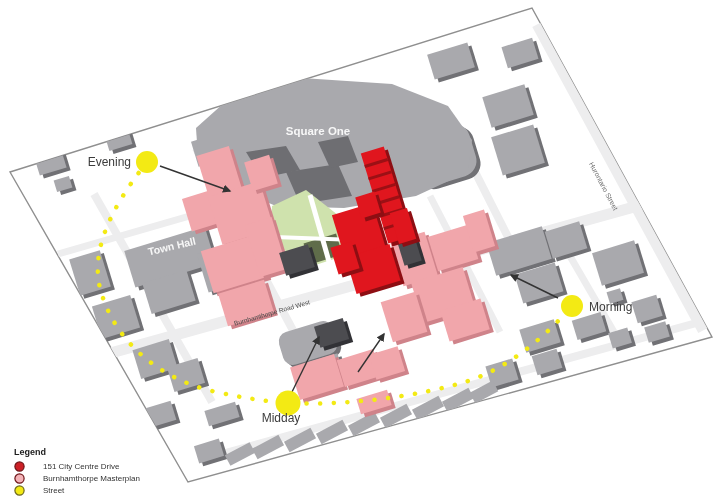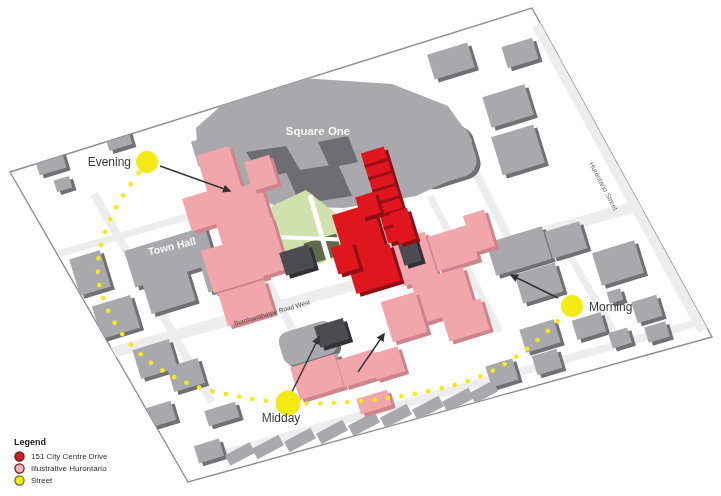--- a/index.html
+++ b/index.html
@@ -11,23 +11,23 @@
   .pk{fill:#f1a6ab}.pks{fill:#cf838a}
   .rd{fill:#e0161e}.rds{fill:#8e0e13}
   .dk{fill:#4c4c50}.dks{fill:#323236}
   .mall{fill:#a9a9ad}
   .mallwing{fill:#6e6e72}
   .road{stroke:#ededee;fill:none}
   .label-big{font-size:12px;fill:#3c3c3c}
   .label-white{font-weight:bold;fill:#f7f7f7}
   .label-road{fill:#4a4a4a;font-size:6.5px}
   .label-road2{fill:#6e6e6e;font-size:7px}
-  .legend{position:absolute;left:14px;top:437px;}
+  .legend{position:absolute;left:14px;top:447px;}
   .legend-title{font-size:9px;font-weight:bold;color:#1d1d1d;margin-bottom:3px;}
-  .legend-row{display:flex;align-items:center;gap:6px;height:12px;color:#333;font-size:8px;}
+  .legend-row{display:flex;align-items:center;gap:18px;height:12px;color:#333;font-size:8px;}
   .legend-row svg{display:block;}
 </style>
 </head>
 <body>
 
 <div class="canvas">
 <svg width="721" height="496" viewBox="0 0 721 496">
   <defs>
     <clipPath id="mapclip">
       <polygon points="10,172 532,8 712,337 188,482"></polygon>
@@ -392,21 +392,21 @@
   <div class="legend-row">
     <svg width="11" height="11">
       <circle cx="5.5" cy="5.5" r="4.6" stroke="#6d1216" stroke-width="1.2" fill="#cc2027"></circle>
     </svg>
     <span>151 City Centre Drive</span>
   </div>
   <div class="legend-row">
     <svg width="11" height="11">
       <circle cx="5.5" cy="5.5" r="4.6" stroke="#6d1216" stroke-width="1.2" fill="#f4b3b8"></circle>
     </svg>
-    <span>Illustrative Hurontario</span>
+    <span>Burnhamthorpe Masterplan</span>
   </div>
   <div class="legend-row">
     <svg width="11" height="11">
       <circle cx="5.5" cy="5.5" r="4.6" stroke="#6b661a" stroke-width="1.2" fill="#f3ea14"></circle>
     </svg>
     <span>Street</span>
   </div>
 </div>
 </div>
 

